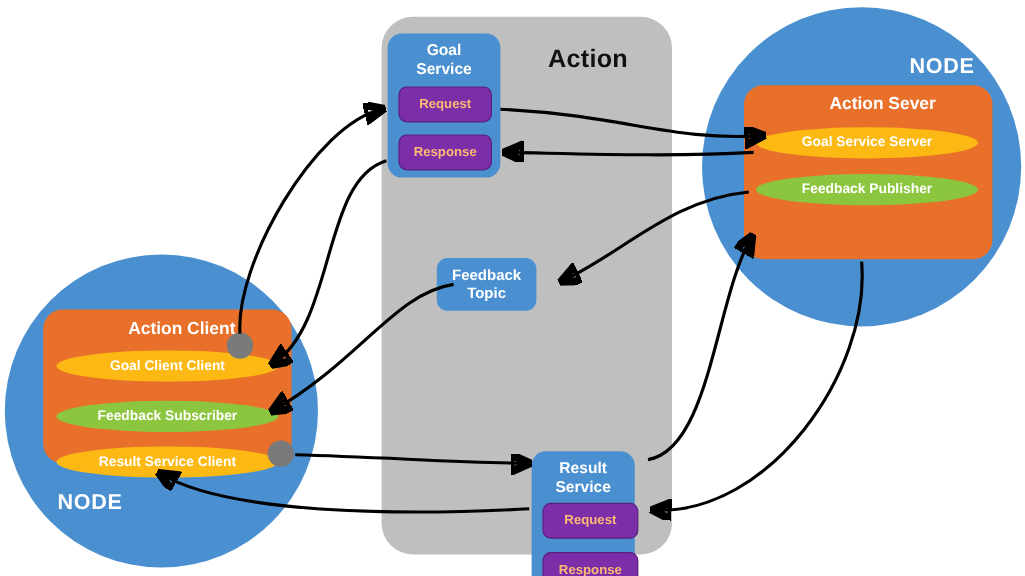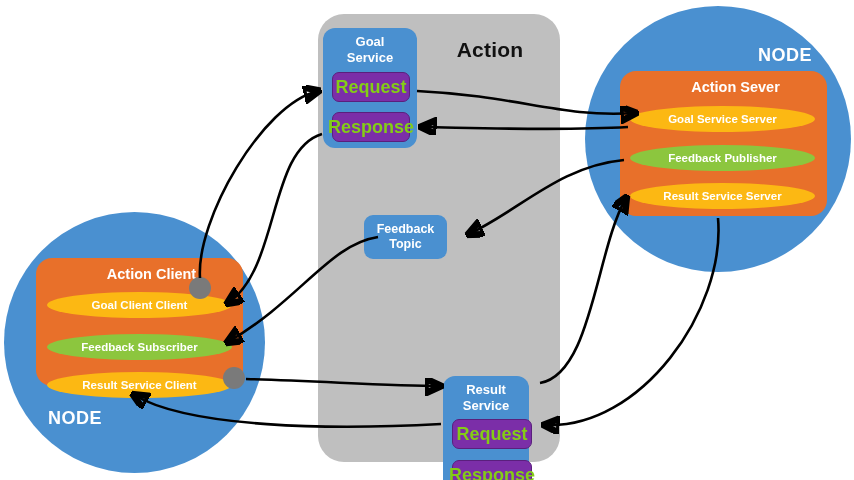--- a/index.html
+++ b/index.html
@@ -55,21 +55,21 @@
   .svc-box{position:absolute;background:#4a90d0;border-radius:12px;}
   #goal-service{left:323px;top:28px; width:94px;height:120px;}
   #result-service{left:443px;top:328px;width:86px;height:120px;margin-top:48px;}
   .svc-title{
     position:absolute;left:0;top:6px;width:100%;text-align:center;
     color:#ffffff;font-size:13px;font-weight:bold;line-height:16px;
   }
   .purple{
     position:absolute;background:#7B2EA8;border:1.5px solid #5a1f7d;
     border-radius:7px;height:28px;display:flex;align-items:center;
-    justify-content:center;color:#84cc16;font-size:18px;font-weight:bold;
+    justify-content:center;color:#fdba74;font-size:11px;font-weight:bold;
   }
   #goal-service .purple{left:9px;width:76px;}
   #result-service .purple{left:9px;width:78px;}
   #goal-request{top:44px;} #goal-response{top:84px;}
   #result-request{top:43px;} #result-response{top:84px;}
 
   
   #feedback-topic{
     position:absolute;left:364px;top:215px;width:83px;height:44px;
     background:#4a90d0;border-radius:9px;display:flex;align-items:center;
@@ -106,21 +106,20 @@
     <div class="pill amber" id="pill-res-client">Result Service Client</div>
   </div>
 
   <div class="node-circle" id="node-server"></div>
   <div class="node-label" id="node-label-server">NODE</div>
 
   <div class="orange-box" id="server-box">
     <div class="box-title">Action Sever</div>
     <div class="pill amber" id="pill-goal-server">Goal Service Server</div>
     <div class="pill green" id="pill-fb-server">Feedback Publisher</div>
-    <div class="pill amber" id="pill-res-server">Result Service Server</div>
   </div>
 
   <div class="svc-box" id="goal-service">
     <div class="svc-title">
       <span>Goal</span><br>
       <span>Service</span>
     </div>
     <div class="purple" id="goal-request">Request</div>
     <div class="purple" id="goal-response">Response</div>
   </div>

